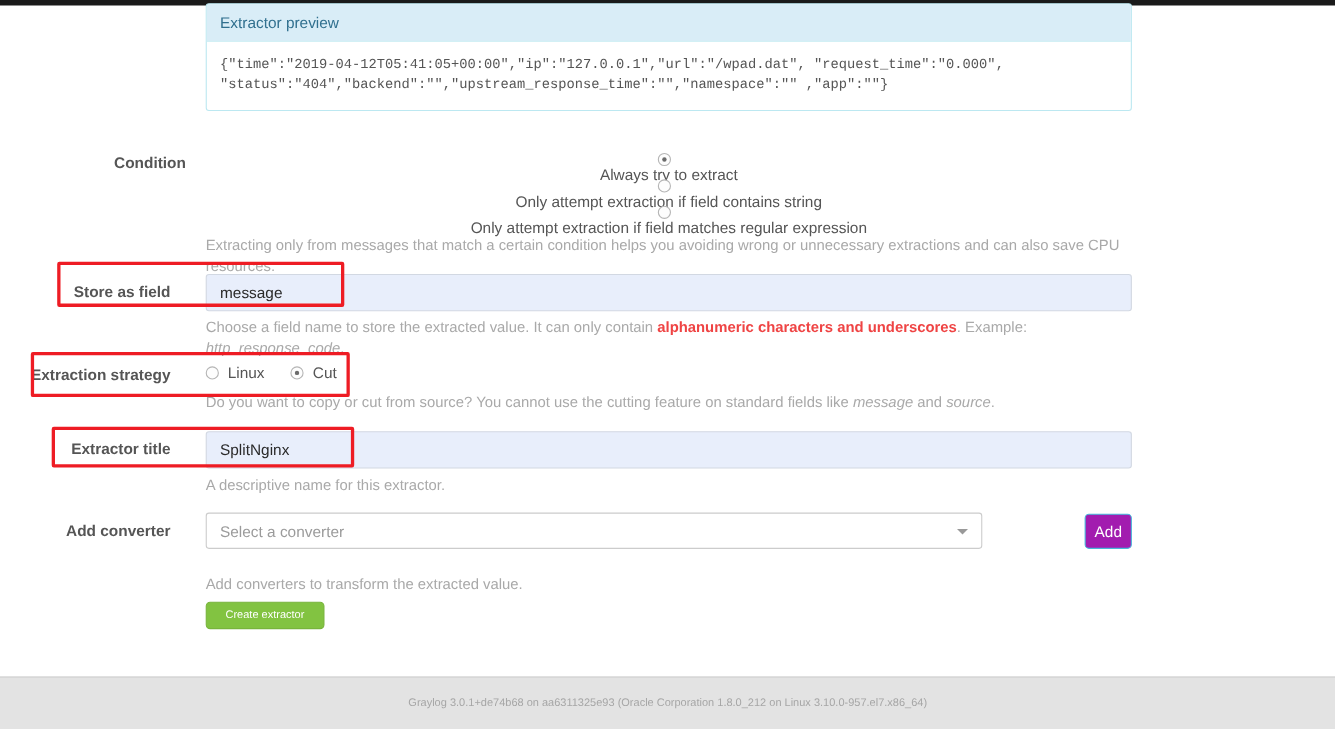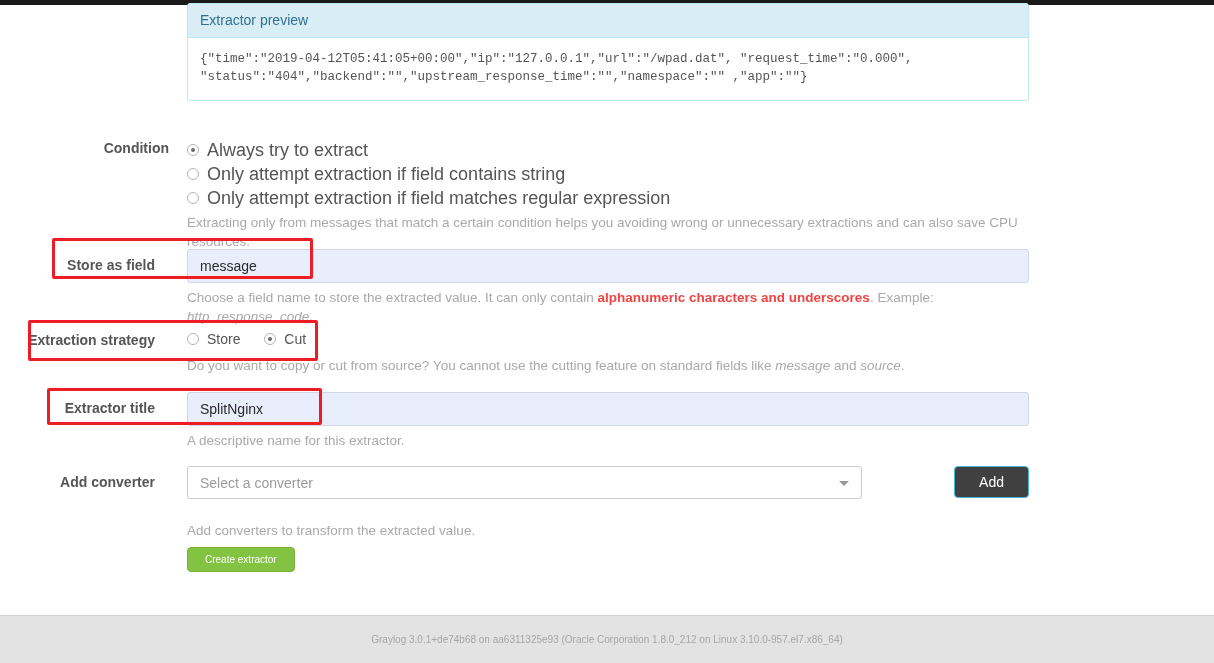--- a/index.html
+++ b/index.html
@@ -48,21 +48,21 @@
 
   .help-block {
     color: #a9a9a9; font-size: 13.5px; line-height: 19px;
     margin-top: 5px;
   }
   .help-block b { color: #ef4444; font-weight: bold; }
   .help-block i { font-style: italic; }
 
   .radio-line {
     display: flex; align-items: center; height: 22px;
-    font-size: 18px; color: #555;
+    font-size: 14px; color: #555; flex-direction: column;
   }
   .radio-line + .radio-line { margin-top: 2px; }
   .radio {
     width: 12px; height: 12px; border-radius: 50%;
     border: 1px solid #b5b5b5; background: #fdfdfd;
     display: inline-block; margin-right: 8px; position: relative; flex: 0 0 auto;
   }
   .radio.checked::after {
     content: ""; position: absolute; left: 3px; top: 3px;
     width: 4px; height: 4px; border-radius: 50%; background: #6b6b6b;
@@ -86,21 +86,21 @@
     position: absolute; right: 12px; top: 50%; margin-top: -2px;
     width: 0; height: 0; border-left: 5px solid transparent;
     border-right: 5px solid transparent; border-top: 5px solid #999;
   }
 
   .btn {
     display: inline-block; border-radius: 4px; font-size: 14px;
     color: #ffffff; text-align: center; cursor: pointer; border: 1px solid transparent;
     font-family: "Liberation Sans", sans-serif;
   }
-  .btn-info { background: #404040; border-color: #46b8da; padding: 7px 24px; }
+  .btn-info { background: #a21caf; border-color: #46b8da; padding: 7px 8px; }
   .btn-success { background: #82c341; border-color: #78b43c; padding: 6px 17px; font-size:10px; }
 
   
   .annot {
     position: absolute; border: 3px solid #ee1c24; border-radius: 2px;
     pointer-events: none;
   }
 
   
   .footer {
@@ -153,21 +153,21 @@
       </div>
     </div>
   </div>
 
   <div class="form-row" style="top:331px;">
     <div class="ctrl-label" style="left:0; top:1px;">Extraction strategy</div>
     <div class="ctrl-area">
       <div style="height:22px;">
         <span class="radio-inline">
           <span class="radio"></span>
-          <span>Store</span>
+          <span>Linux</span>
         </span>
         <span class="radio-inline">
           <span class="radio checked"></span>
           <span>Cut</span>
         </span>
       </div>
       <div class="help-block" style="margin-top:3px;">
         <span>Do you want to copy or cut from source? You cannot use the cutting feature on standard fields like </span><i>message</i><span> and </span><i>source</i><span>.</span>
       </div>
     </div>
@@ -177,21 +177,21 @@
     <div class="ctrl-label" style="left:0; top:8px;">Extractor title</div>
     <div class="ctrl-area">
       <input class="form-control" type="text" value="SplitNginx" style="">
       <div class="help-block">A descriptive name for this extractor.</div>
     </div>
   </div>
 
   <div class="form-row" style="top:466px;">
     <div class="ctrl-label" style="left:0; top:8px;">Add converter</div>
     <div class="ctrl-area">
-      <div style="display:flex; align-items:flex-start;gap:34px;">
+      <div style="display:flex; align-items:flex-end;gap:34px;">
         <div class="select-control">
           <span>Select a converter</span>
           <span class="caret"></span>
         </div>
         <div style="width:28px;"></div>
         <div class="btn btn-info">Add</div>
       </div>
       <div class="help-block" style="margin-top:22px;">Add converters to transform the extracted value.</div>
     </div>
   </div>

